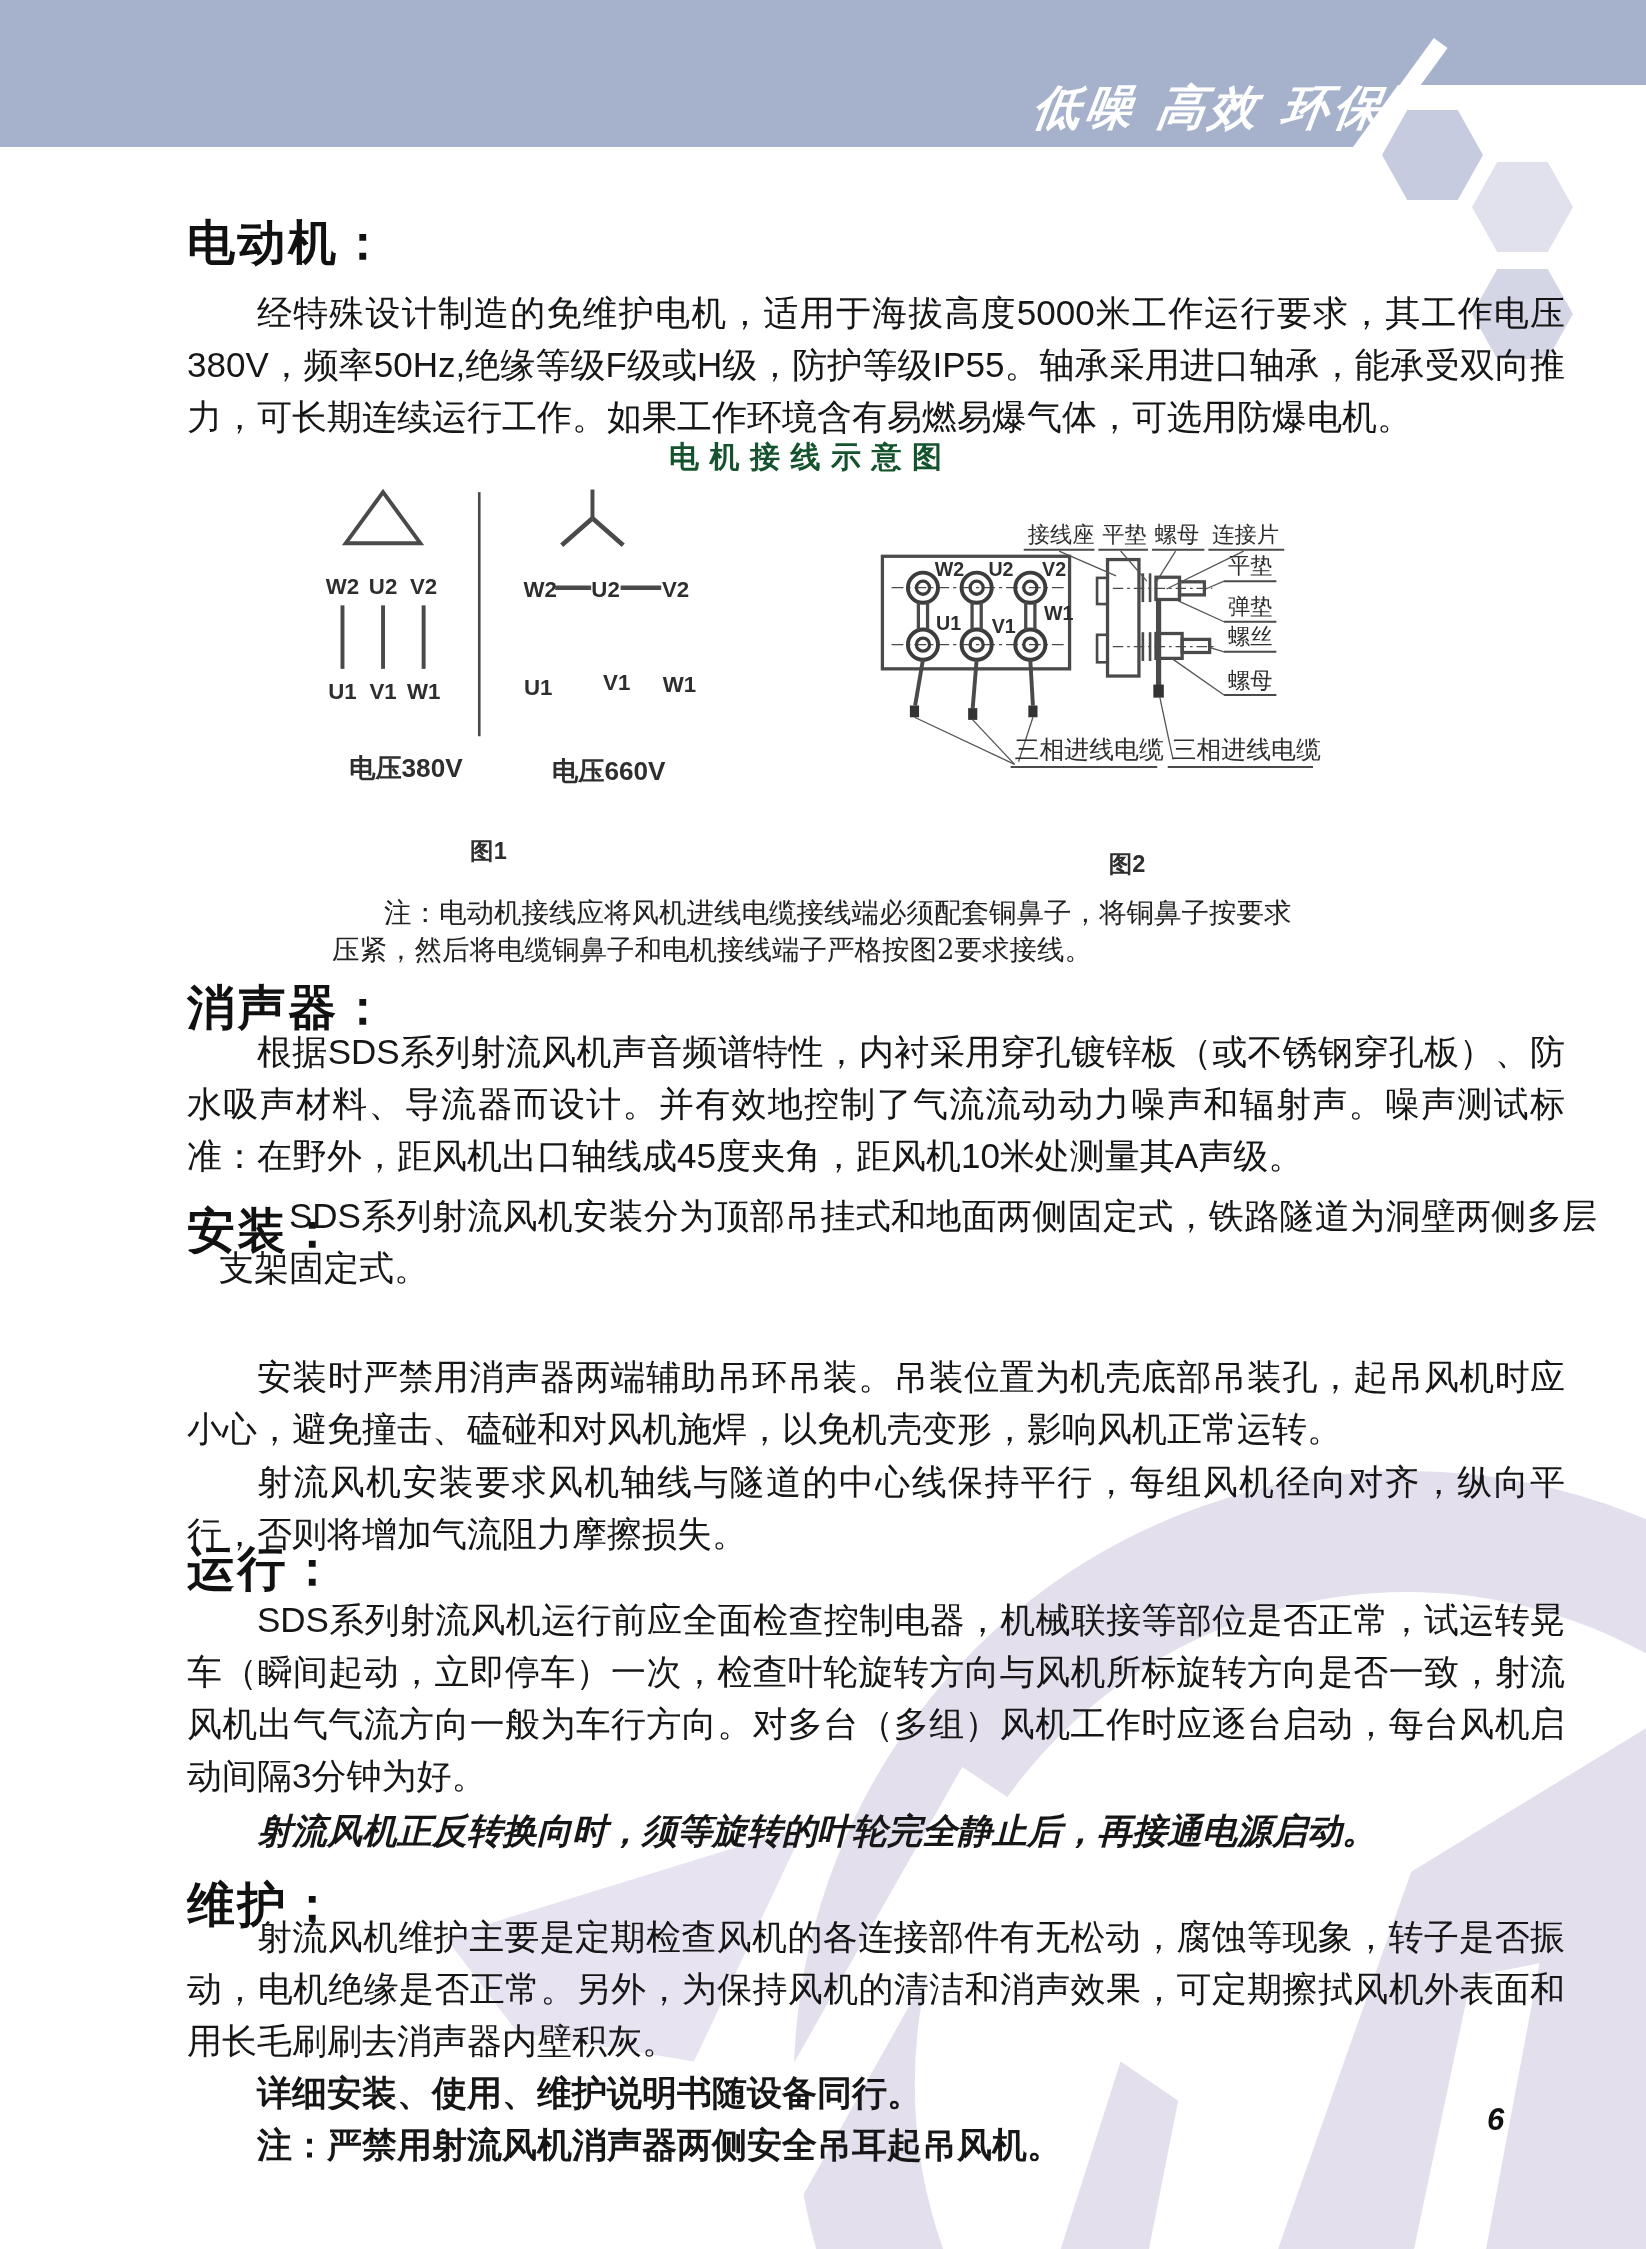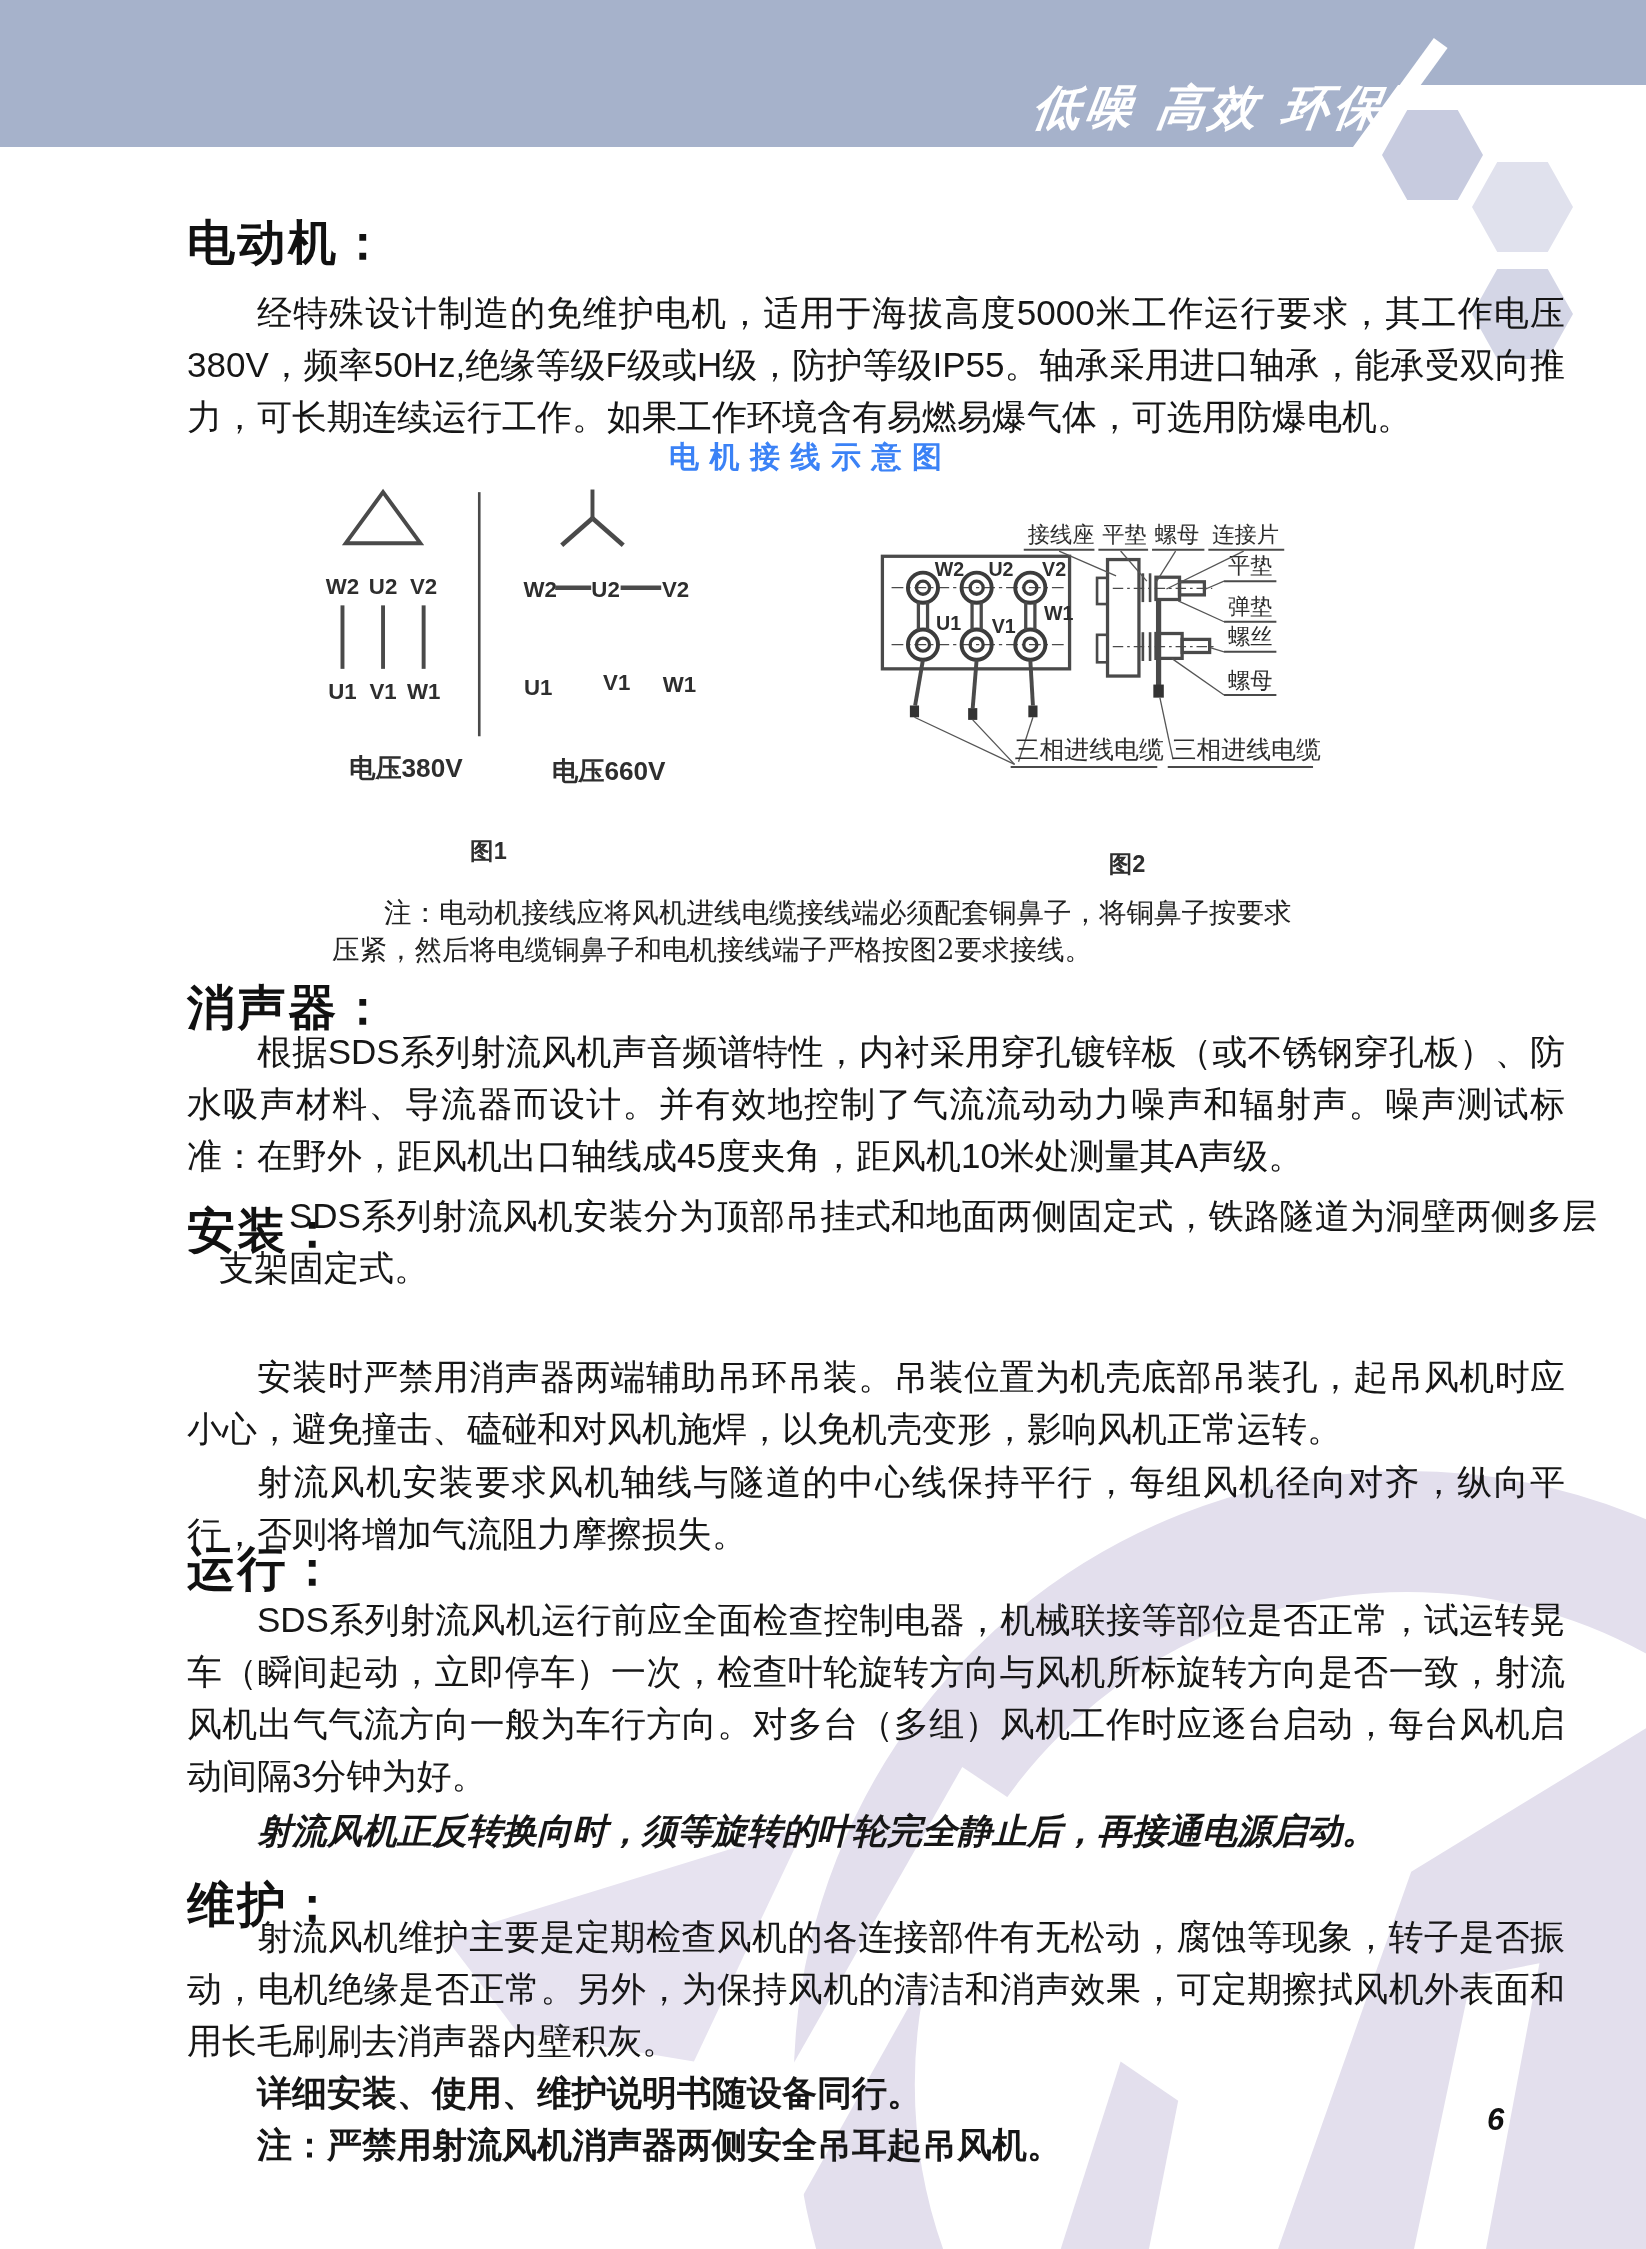--- a/index.html
+++ b/index.html
@@ -35,21 +35,21 @@
     position:absolute;left:187px;font-size:48px;font-weight:bold;color:#111;
     letter-spacing:2.6px;z-index:2;white-space:nowrap;
   }
   .body-par{
     position:absolute;left:187px;width:1378px;font-size:35px;line-height:52px;
     text-align:justify;text-align-last:left;text-indent:2em;color:#161616;z-index:2;
   }
   .bold{font-weight:bold;}
   .diagram-title{
     position:absolute;left:669px;top:437px;font-size:30px;font-weight:bold;
-    letter-spacing:10.5px;color:#3b82f6;z-index:2;white-space:nowrap;
+    letter-spacing:10.5px;color:#14532d;z-index:2;white-space:nowrap;
   }
   .note-line{
     position:absolute;font-family:"DejaVu Serif","Liberation Serif",serif;
     font-size:27.5px;color:#222;z-index:2;white-space:nowrap;
   }
   .note-line1{left:384px;top:895px;}
   .note-line2{left:332px;top:932px;}
   .page-num{
     position:absolute;left:1487px;top:2102px;font-size:31px;font-weight:bold;
     font-style:italic;color:#111;z-index:2;

